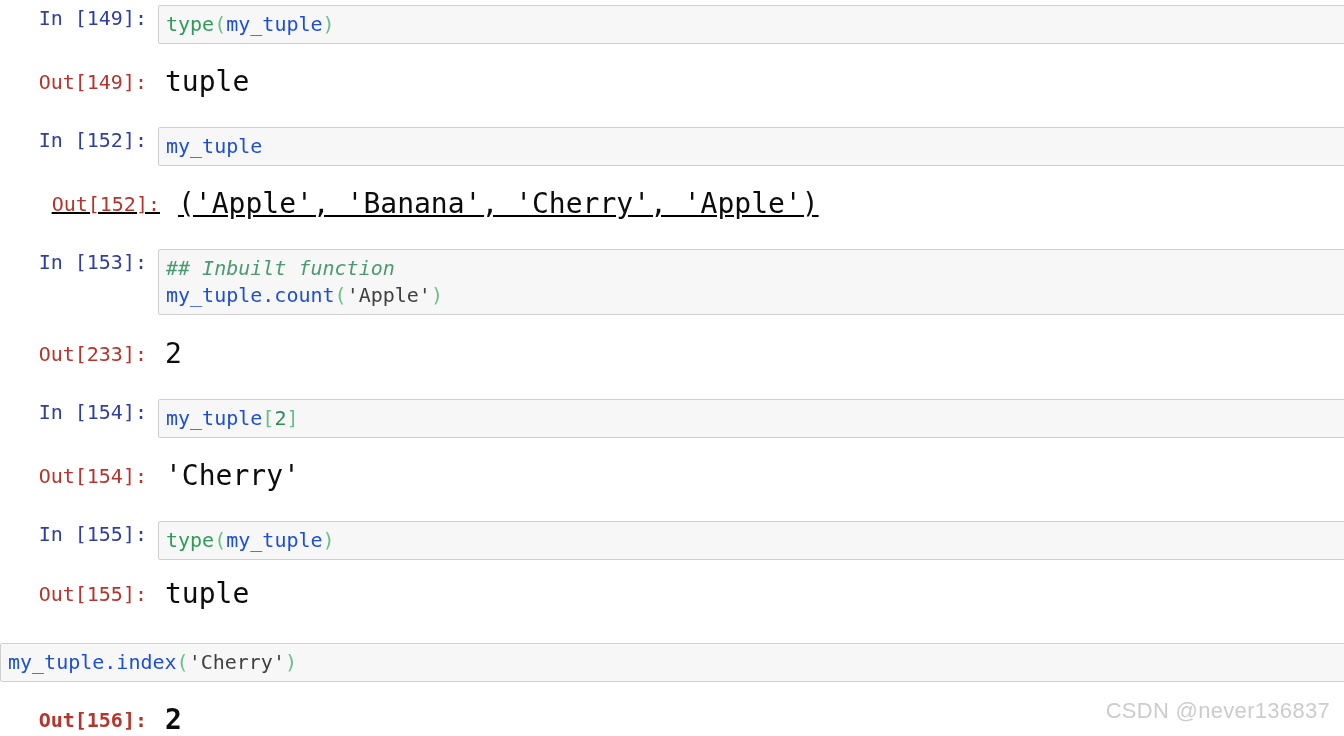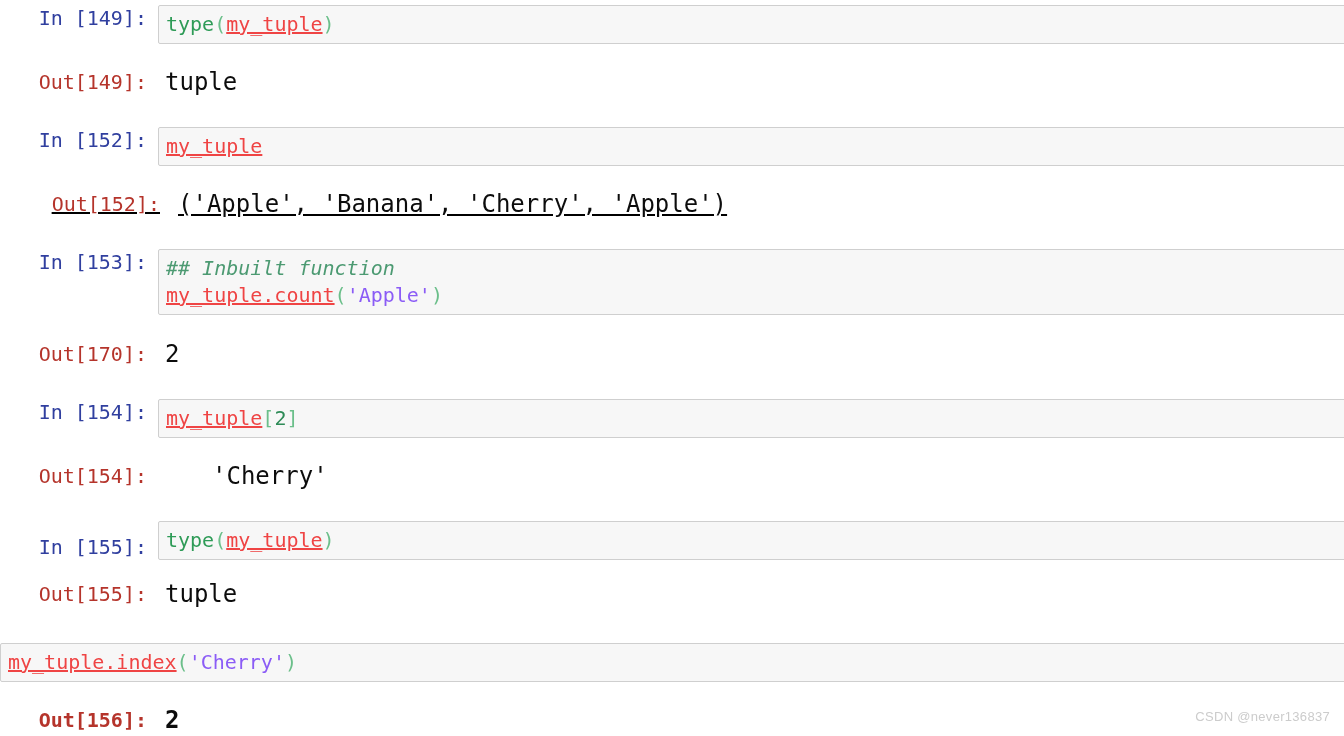--- a/index.html
+++ b/index.html
@@ -67,42 +67,42 @@
   }
 
   
   .output-wrap {
     flex: 1 1 auto;
     min-width: 0;
     padding-left: 7px;
   }
   .output-line {
     font-family: "DejaVu Sans Mono", "Liberation Mono", monospace;
-    font-size: 24px;
+    font-size: 28px;
     line-height: 26px;
     white-space: pre;
     color: #0c0c0c;
   }
 
   
-  .tok-plain    { color: #ef4444; text-decoration: underline; }
+  .tok-plain    { color: #1d4ed8; }
   .tok-builtin  { color: #2E9B57; }
   .tok-punct    { color: #6BBF8A; }
-  .tok-string   { color: #8b5cf6; }
+  .tok-string   { color: #404040; }
   .tok-comment  { color: #4C9A72; font-style: italic; }
   .tok-number   { color: #2E8B57; }
   .tok-bracket  { color: #6BBF8A; }
 
   
   #watermark {
     position: absolute;
     right: 14px;
     bottom: 12px;
     font-family: "Liberation Sans", sans-serif;
-    font-size: 13px;
+    font-size: 22px;
     color: #cccccc;
     letter-spacing: 0.3px;
     white-space: pre;
     user-select: none;
     margin-top: 28px;
   }
 </style>
 </head>
 <body>
 
@@ -138,40 +138,40 @@
     <div class="row" style="position: absolute; top: 249px; left: 0px;">
       <div class="prompt in">In [153]:</div>
       <div class="input-wrap">
         <div class="input-box">
           <div class="code-line"><span class="tok-comment">## Inbuilt function</span></div>
           <div class="code-line"><span class="tok-plain">my_tuple.count</span><span class="tok-punct">(</span><span class="tok-string">'Apple'</span><span class="tok-punct">)</span></div>
         </div>
       </div>
     </div>
     <div class="row" style="position: absolute; top: 341px; left: 0px;">
-      <div class="prompt out">Out[170]:</div>
+      <div class="prompt out">Out[233]:</div>
       <div class="output-wrap">
         <div class="output-line">2</div>
       </div>
     </div>
     <div class="row" style="position: absolute; top: 399px; left: 0px;">
       <div class="prompt in">In [154]:</div>
       <div class="input-wrap">
         <div class="input-box">
           <div class="code-line"><span class="tok-plain">my_tuple</span><span class="tok-bracket">[</span><span class="tok-number">2</span><span class="tok-bracket">]</span></div>
         </div>
       </div>
     </div>
-    <div class="row" style="position: absolute; top: 463px; left: 0px; gap: 47px;">
+    <div class="row" style="position: absolute; top: 463px; left: 0px;">
       <div class="prompt out">Out[154]:</div>
       <div class="output-wrap">
         <div class="output-line">'Cherry'</div>
       </div>
     </div>
-    <div class="row" style="position: absolute; top: 521px; left: 0px; align-items: flex-end;">
+    <div class="row" style="position: absolute; top: 521px; left: 0px;">
       <div class="prompt in">In [155]:</div>
       <div class="input-wrap">
         <div class="input-box">
           <div class="code-line"><span class="tok-builtin">type</span><span class="tok-punct">(</span><span class="tok-plain">my_tuple</span><span class="tok-punct">)</span></div>
         </div>
       </div>
     </div>
     <div class="row" style="position: absolute; top: 561px; left: 0px; margin-top: 20px;">
       <div class="prompt out">Out[155]:</div>
       <div class="output-wrap">

